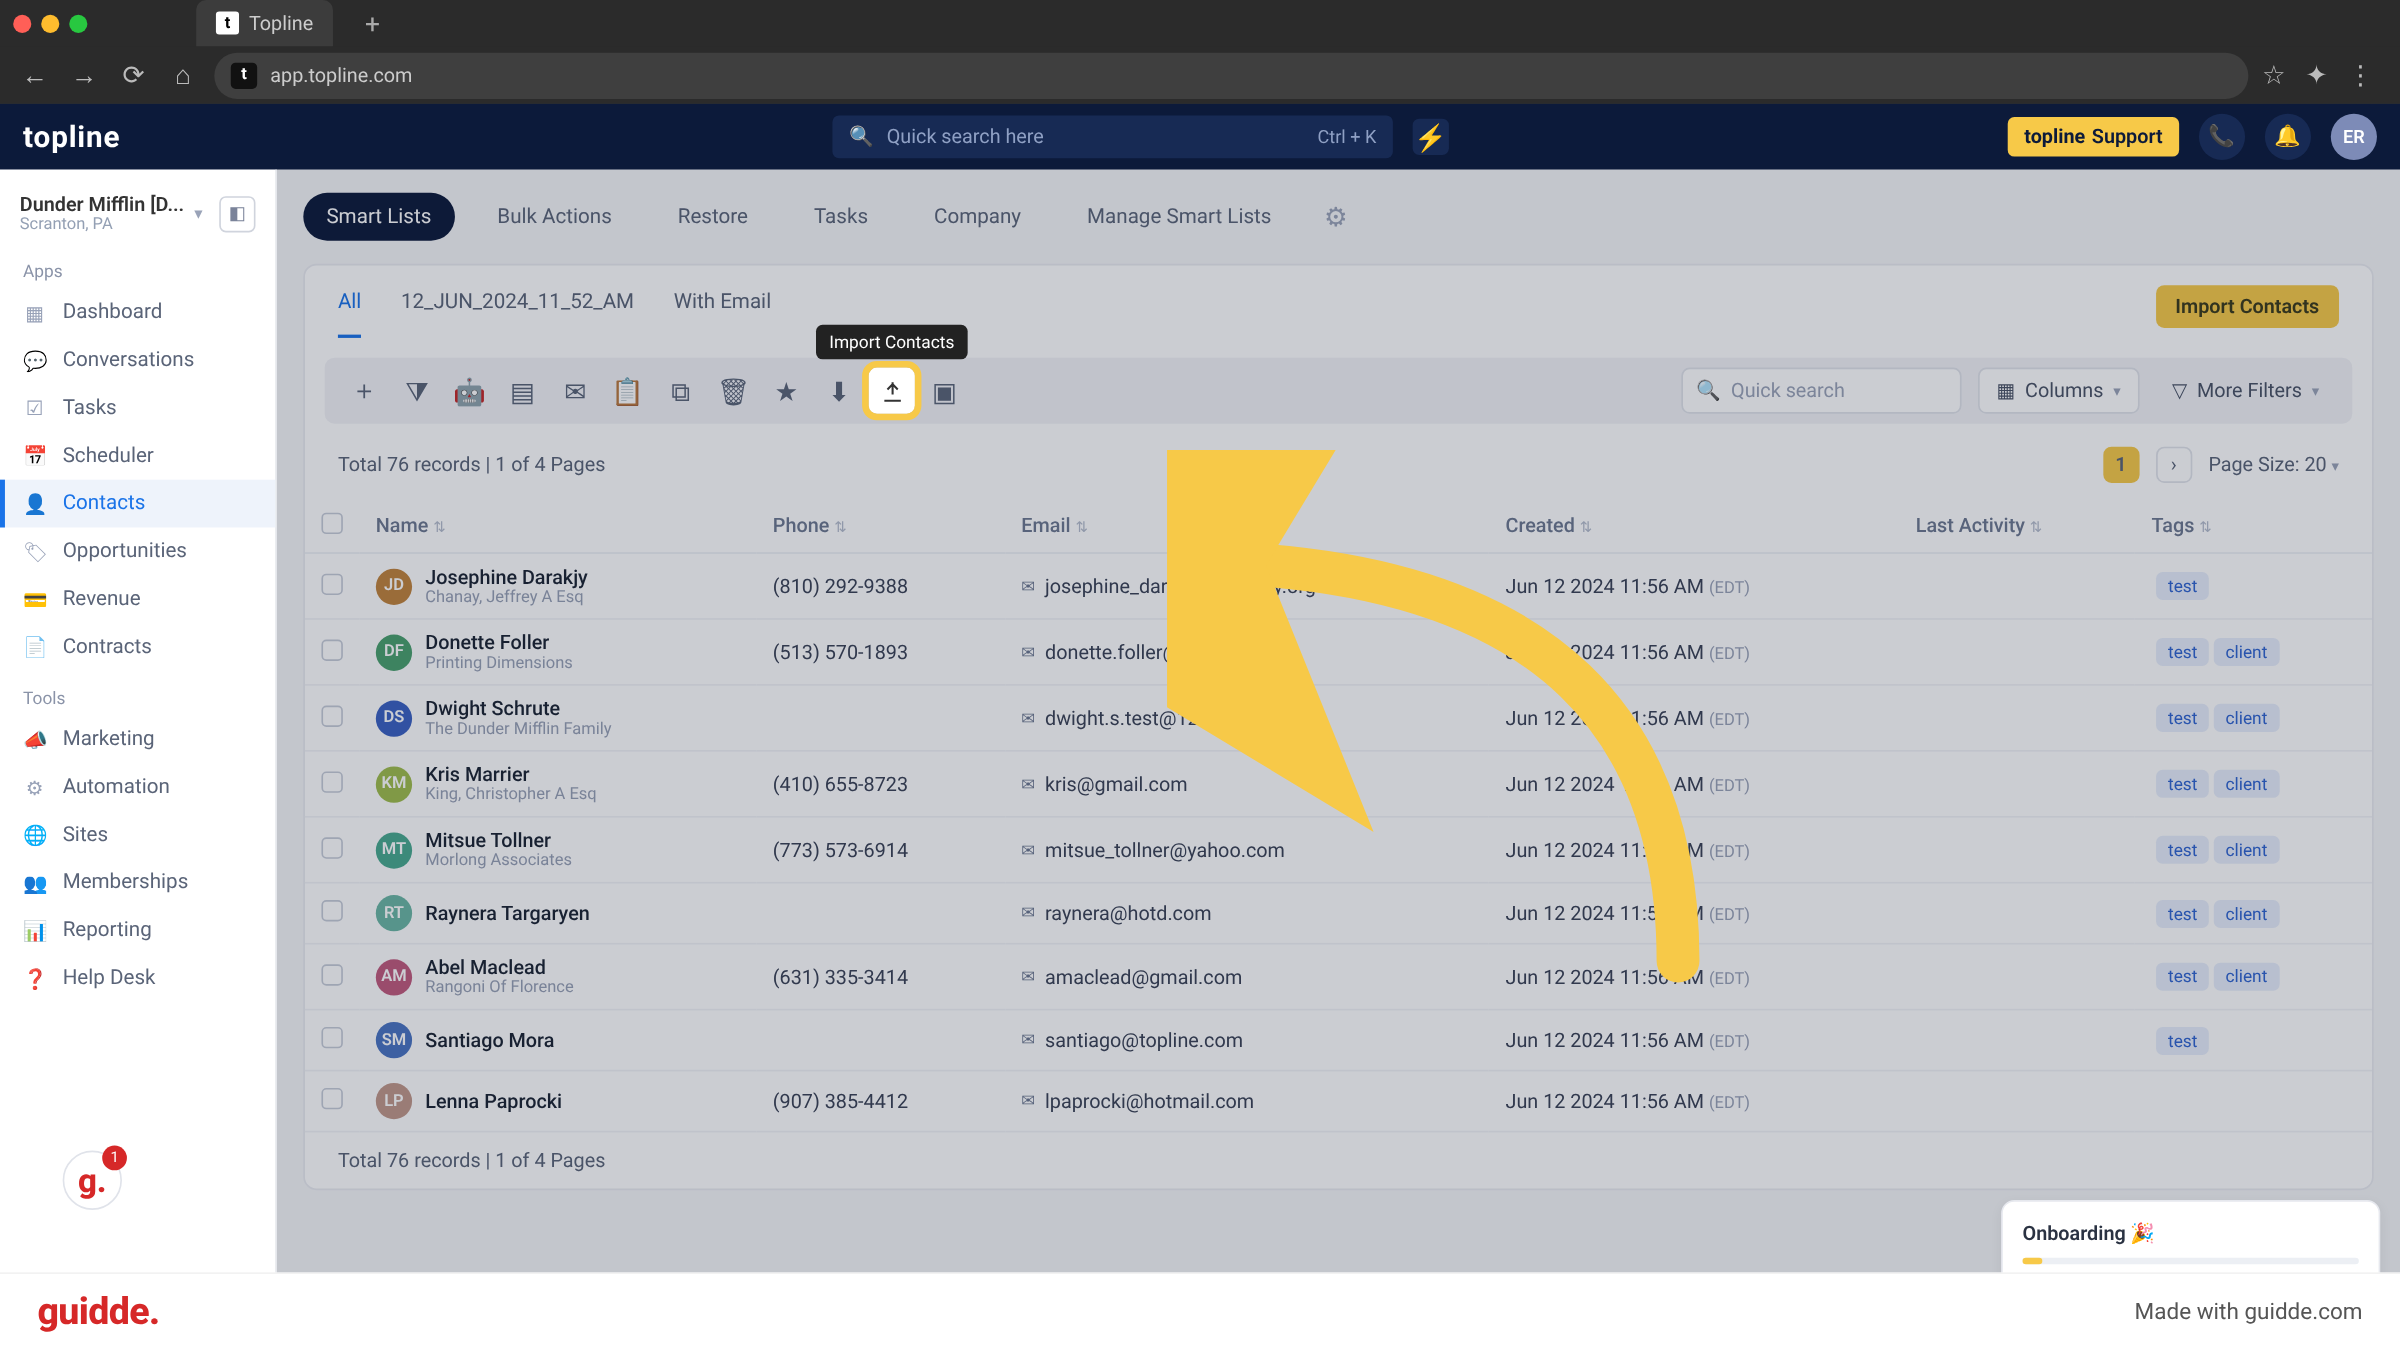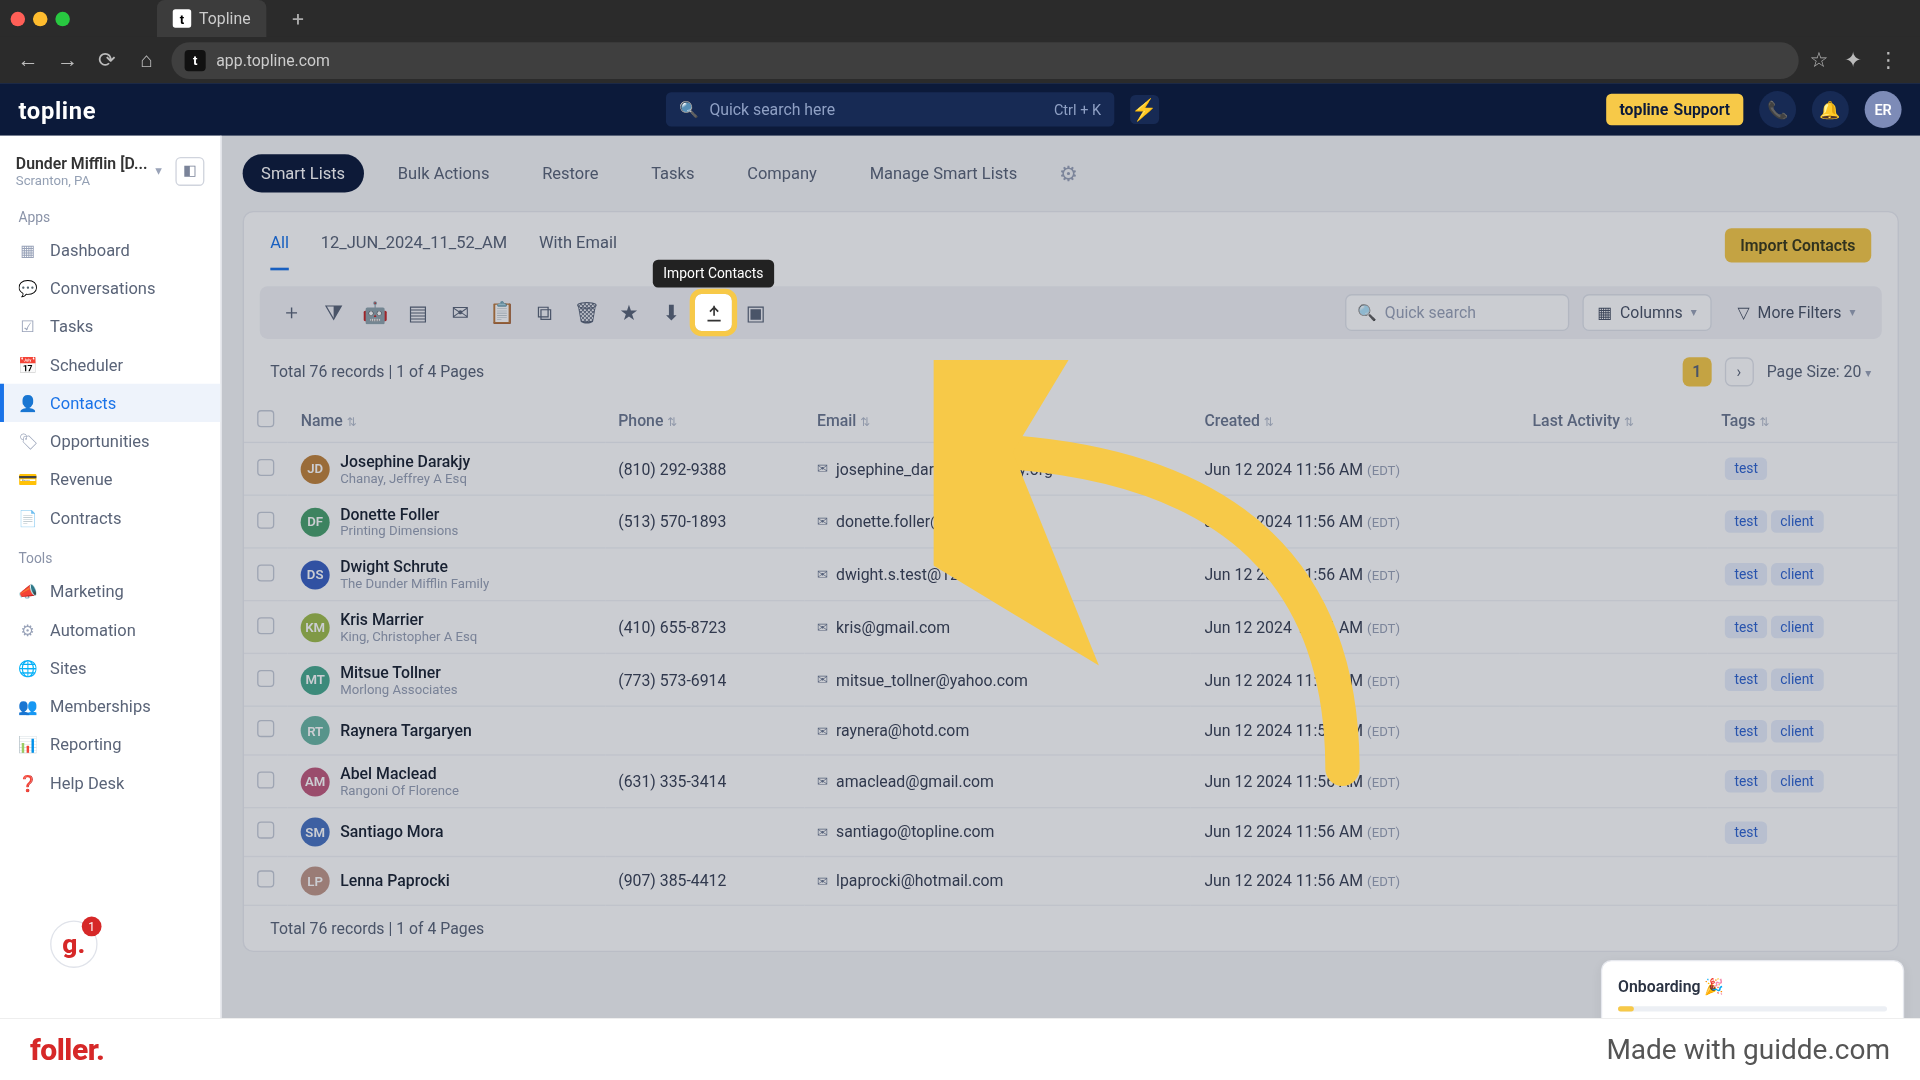--- a/index.html
+++ b/index.html
@@ -95,21 +95,21 @@
   .onboard .bar::before { content:""; position:absolute; left:0; top:0; height:100%; width:6%; background:#f7c948; border-radius:3px;}
   .onboard .step { font-size:11.5px; color:#5a6478; display:flex;align-items:center;gap:6px;}
 
   
   .dim { position:absolute; inset:0; background:rgba(20,28,48,0.22); pointer-events:none; z-index:4;}
   .arrow-svg { position:absolute; left:540px; top:170px; z-index:7; pointer-events:none;}
 
   
   .footer { position:absolute; left:0; bottom:0; width:100%; height:62px; background:#fff; display:flex; align-items:center; padding:0 30px; z-index:20; border-top:1px solid #eee;}
   .guidde-logo { color:#d62828; font-weight:800; font-size:30px; letter-spacing:-0.5px; }
-  .footer-r { margin-left:auto; color:#555; font-size:28px; }
+  .footer-r { margin-left:auto; color:#555; font-size:18px; }
 
   .guidde-bubble { position:absolute; left:38px; bottom:86px; width:36px;height:36px; border-radius:50%; background:#fff; border:1px solid #e0e3ea; display:flex;align-items:center;justify-content:center; z-index:20;}
   .guidde-bubble .g { color:#d62828; font-weight:800; font-size:20px;}
   .guidde-bubble .badge { position:absolute; top:-4px; right:-4px; width:15px;height:15px;border-radius:50%;background:#d62828;color:#fff;font-size:9px;display:flex;align-items:center;justify-content:center;}
 
   .sort-ico{font-size:9px;color:#b4bccc;margin-left:3px;}
 </style>
 </head>
 <body>
 
@@ -551,15 +551,15 @@
   </div>
 
   <div class="guidde-bubble">
     <span class="g">g.</span>
     <span class="badge">1</span>
   </div>
 
 </div>
 
 <div class="footer">
-  <span class="guidde-logo">foller.</span>
+  <span class="guidde-logo">guidde.</span>
   <span class="footer-r">Made with guidde.com</span>
 </div>
 
 </body></html>

